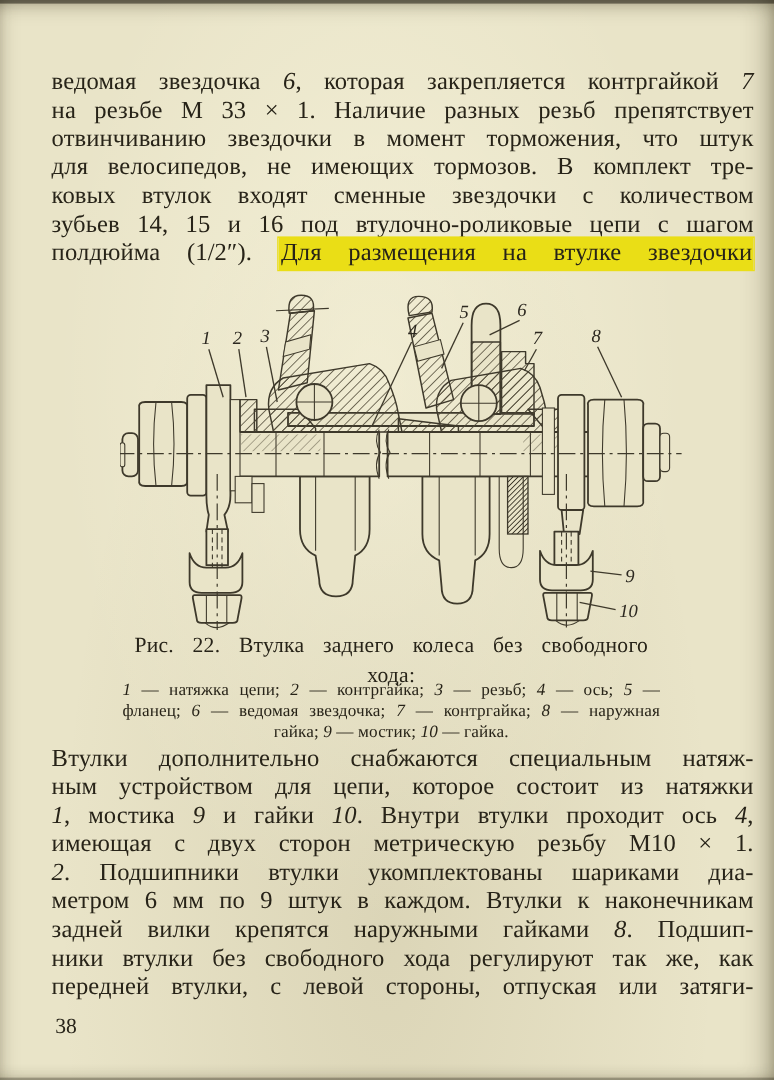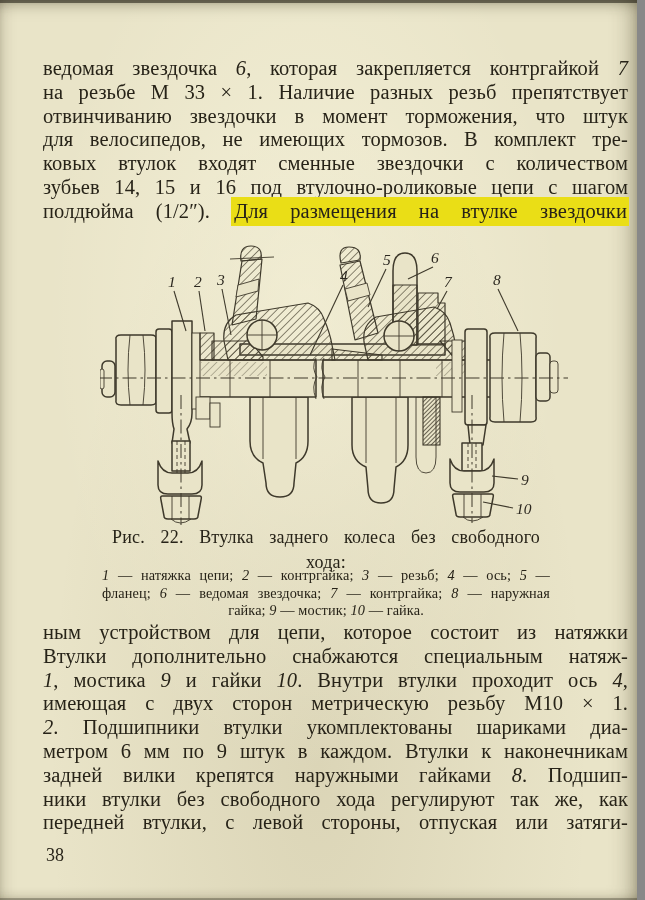--- a/index.html
+++ b/index.html
@@ -1,32 +1,31 @@
 <!DOCTYPE html>
 <html style="--paper: #e9e4c8; --ink: #272318; --highlight: #eade16; --line: #3e392b;"><head>
 <meta charset="utf-8">
 <style>
   html,body { margin:0; padding:0; background:#888; }
   :root {
     --paper:#e9e4c8; --ink:#272318; --highlight:#eade16; --line:#3e392b;
   }
   .page {
-    position:relative; width:597px; height:900px; overflow:hidden;
+    position:relative; width:645px; height:900px; overflow:hidden;
     background:
       radial-gradient(ellipse at 48% 35%, rgba(255,252,230,.45) 0%, rgba(255,252,230,0) 55%),
       radial-gradient(ellipse at 50% 85%, rgba(120,105,60,.12) 0%, rgba(120,105,60,0) 60%),
       var(--paper);
     box-shadow:
       inset 0 10px 18px -10px rgba(55,48,24,.55),
       inset 0 -8px 14px -11px rgba(55,48,24,.45),
       inset -16px 0 24px -14px rgba(55,48,24,.45),
       inset 12px 0 20px -16px rgba(55,48,24,.30);
     font-family:"Liberation Serif", serif;
     color:var(--ink);
-    padding-left:40px;
   }
   .page::before {
     content:""; position:absolute; top:0; left:0; right:0; height:3px;
     background:rgba(28,24,14,.55); pointer-events:none;
   }
   .page::after {
     content:""; position:absolute; bottom:0; left:0; right:0; height:2px;
     background:rgba(28,24,14,.28); pointer-events:none;
   }
   .text-col { position:absolute; left:43px; width:585px; }
@@ -206,22 +205,22 @@
       <div class="tline center"><span class="seg-r">хода:</span></div>
     </div>
 
   <div class="legend">
       <div class="tline"><span class="seg-i">1</span><span class="seg-r"> — натяжка цепи; </span><span class="seg-i">2</span><span class="seg-r"> — контргайка; </span><span class="seg-i">3</span><span class="seg-r"> — резьб; </span><span class="seg-i">4</span><span class="seg-r"> — ось; </span><span class="seg-i">5</span><span class="seg-r"> —</span></div>
       <div class="tline"><span class="seg-r">фланец; </span><span class="seg-i">6</span><span class="seg-r"> — ведомая звездочка; </span><span class="seg-i">7</span><span class="seg-r"> — контргайка; </span><span class="seg-i">8</span><span class="seg-r"> — наружная</span></div>
       <div class="tline center"><span class="seg-r">гайка; </span><span class="seg-i">9</span><span class="seg-r"> — мостик; </span><span class="seg-i">10</span><span class="seg-r"> — гайка.</span></div>
     </div>
 
   <div class="text-col para-bottom">
+      <div class="tline"><span class="seg-r">Втулки дополнительно снабжаются специальным натяж-</span></div>
       <div class="tline"><span class="seg-r">ным устройством для цепи, которое состоит из натяжки</span></div>
-      <div class="tline"><span class="seg-r">Втулки дополнительно снабжаются специальным натяж-</span></div>
       <div class="tline"><span class="seg-i">1</span><span class="seg-r">, мостика </span><span class="seg-i">9</span><span class="seg-r"> и гайки </span><span class="seg-i">10</span><span class="seg-r">. Внутри втулки проходит ось </span><span class="seg-i">4</span><span class="seg-r">,</span></div>
       <div class="tline"><span class="seg-r">имеющая с двух сторон метрическую резьбу М10 × 1.</span></div>
       <div class="tline"><span class="seg-i">2</span><span class="seg-r">. Подшипники втулки укомплектованы шариками диа-</span></div>
       <div class="tline"><span class="seg-r">метром 6 мм по 9 штук в каждом. Втулки к наконечникам</span></div>
       <div class="tline"><span class="seg-r">задней вилки крепятся наружными гайками </span><span class="seg-i">8</span><span class="seg-r">. Подшип-</span></div>
       <div class="tline"><span class="seg-r">ники втулки без свободного хода регулируют так же, как</span></div>
       <div class="tline"><span class="seg-r">передней втулки, с левой стороны, отпуская или затяги-</span></div>
     </div>
 
   <div class="pagenum">38</div>

